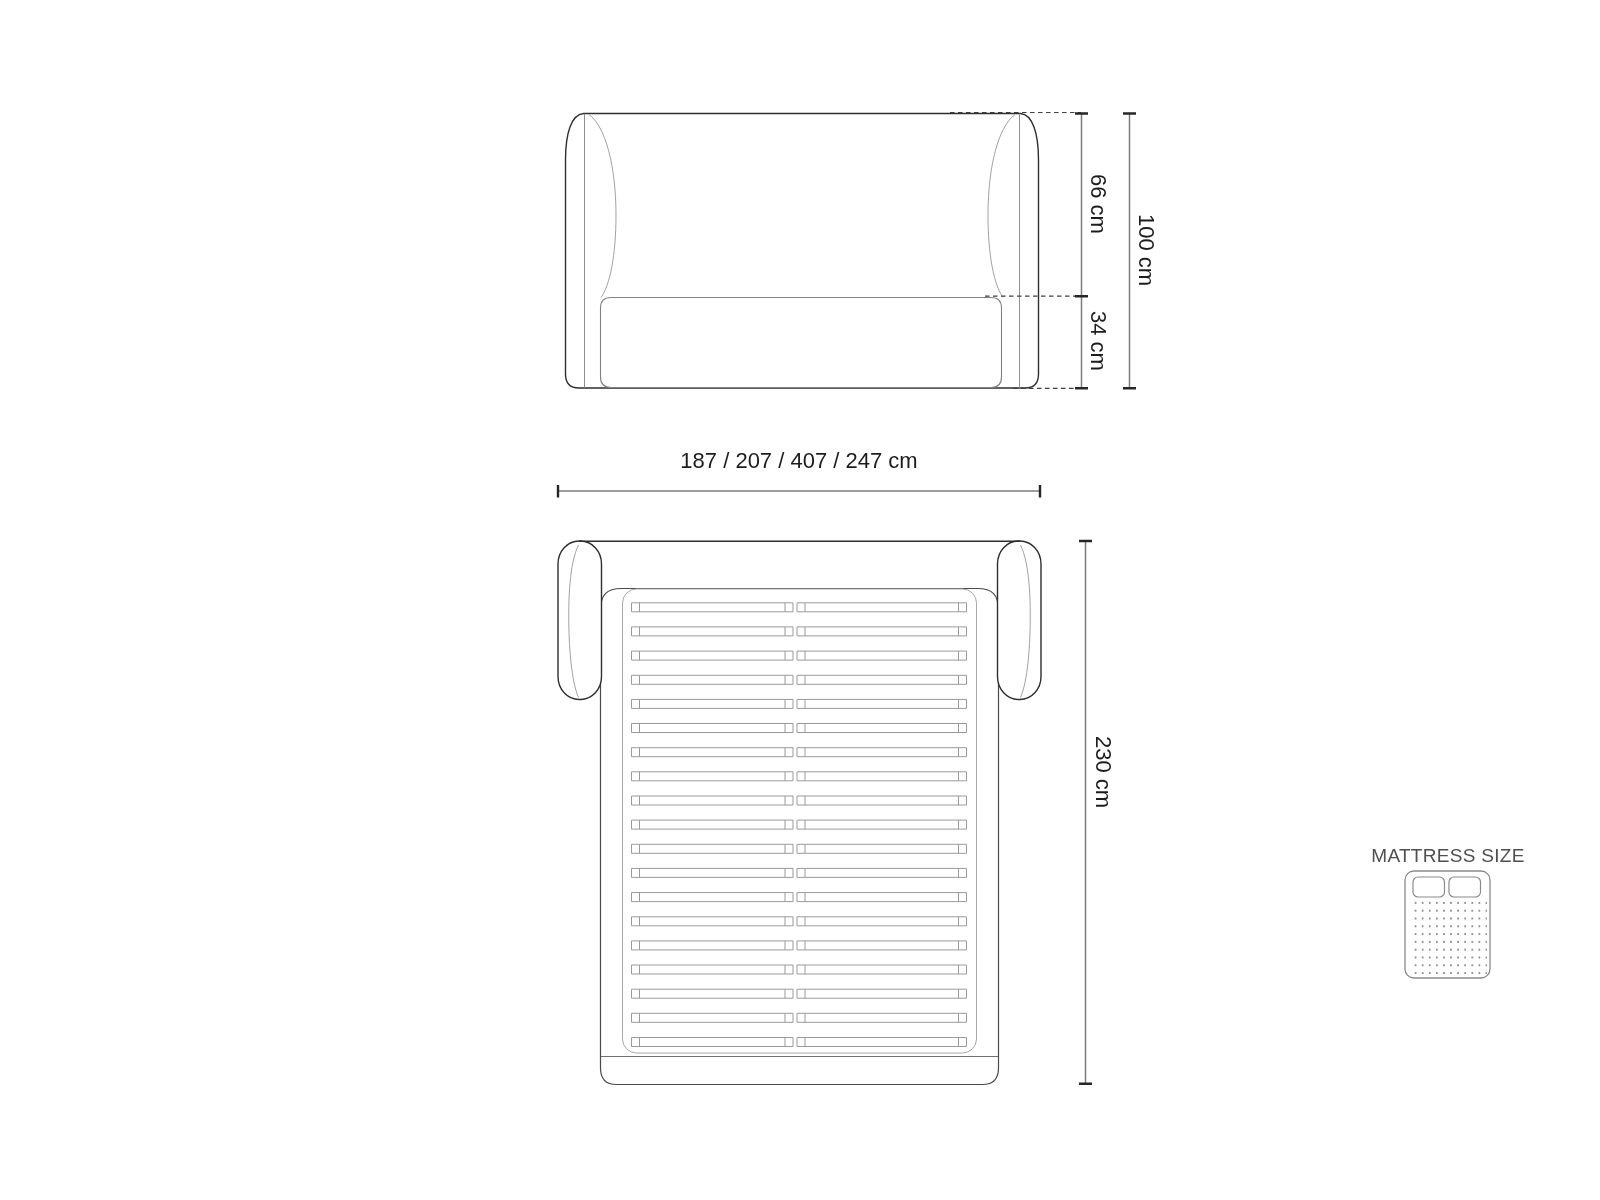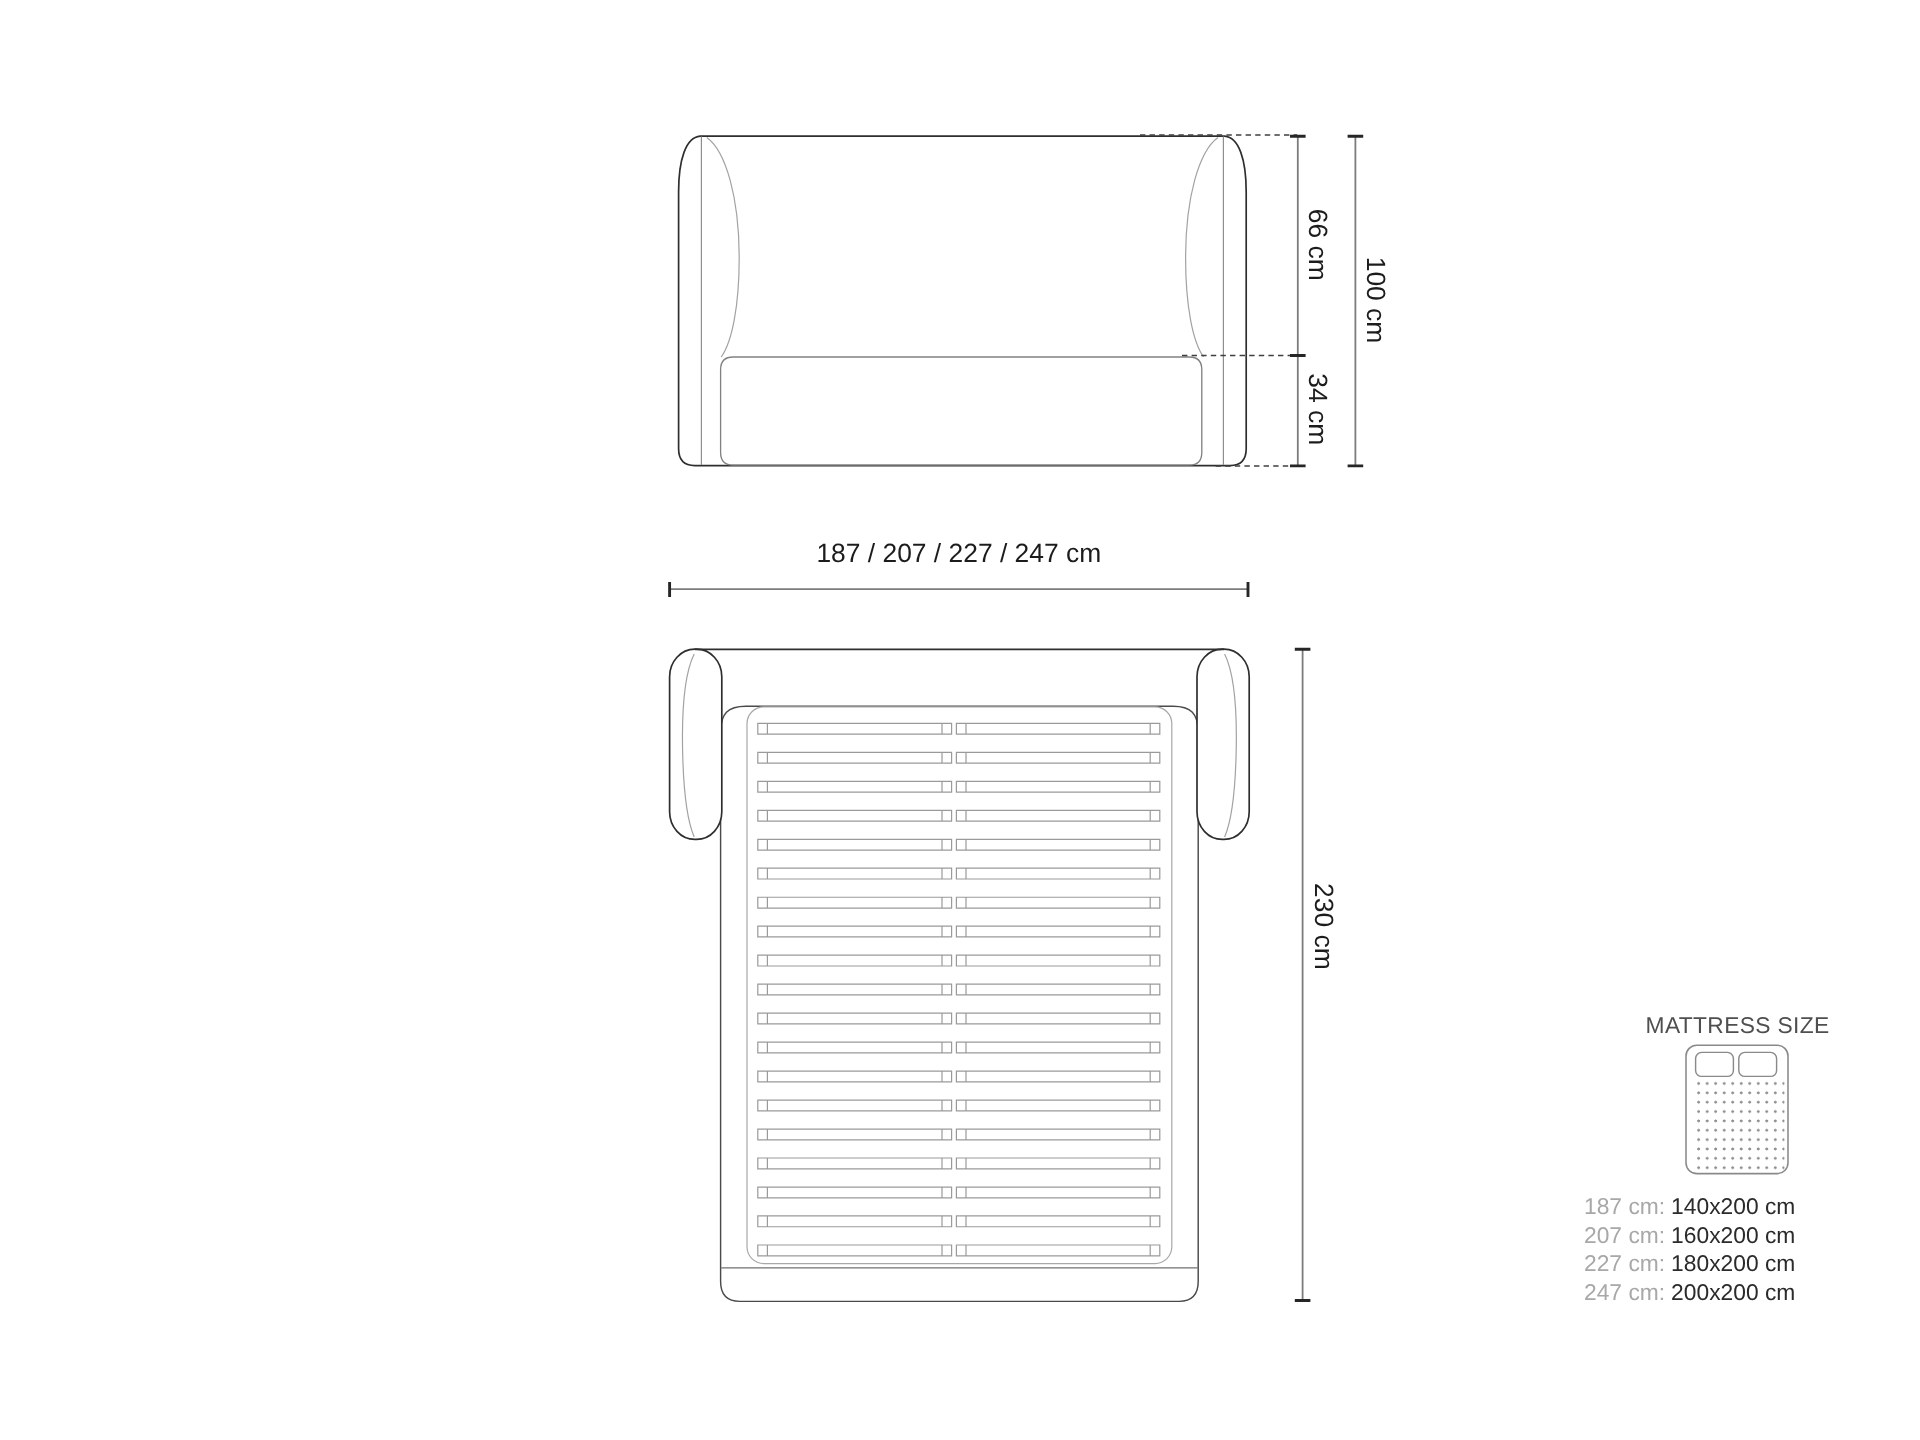--- a/index.html
+++ b/index.html
@@ -101,40 +101,26 @@
       <path d="M 1020.5 545 C 1029.5 563 1031 600 1030 632 C 1029 664 1025.5 686 1020.5 697.5" fill="none" stroke="#a2a2a2" stroke-width="1"></path>
 
       <line x1="1085.5" y1="540.5" x2="1085.5" y2="1084" stroke="#7c7c7c" stroke-width="1.5"></line>
       <path d="M1079 541 H1092 M1079 1083.7 H1092" stroke="#262626" stroke-width="2.4" fill="none"></path>
     </g>
   </svg>
 
   <div class="dim-label rot" style="left:1053px;top:191px;width:90px;">66 cm</div>
   <div class="dim-label rot" style="left:1053px;top:328px;width:90px;">34 cm</div>
   <div class="dim-label rot" style="left:1101px;top:237px;width:90px;">100 cm</div>
-  <div class="dim-label" style="left:679px;top:448px;width:240px;">187 / 207 / 227 / 247 cm</div>
+  <div class="dim-label" style="left:679px;top:448px;width:240px;">187 / 207 / 407 / 247 cm</div>
   <div class="dim-label rot" style="left:1058px;top:759px;width:90px;">230 cm</div>
 
   <div class="legend-title">MATTRESS SIZE</div>
 
   <svg class="drawing" style="left:1403px;top:869px;" width="90" height="112" viewBox="0 0 90 112">
     <rect x="2" y="2" width="85" height="107" rx="9" fill="#ffffff" stroke="#8a8a8a" stroke-width="1.3"></rect>
     <rect x="10" y="8" width="31.5" height="20" rx="5" fill="none" stroke="#8a8a8a" stroke-width="1.2"></rect>
     <rect x="46" y="8" width="31.5" height="20" rx="5" fill="none" stroke="#8a8a8a" stroke-width="1.2"></rect>
   </svg>
   <div class="mattress-dots"></div>
 
-  <div class="legend-rows">
-    <div class="legend-row">
-      <span class="lr-label">187 cm:</span><span class="lr-value">140x200 cm</span>
-    </div>
-    <div class="legend-row">
-      <span class="lr-label">207 cm:</span><span class="lr-value">160x200 cm</span>
-    </div>
-    <div class="legend-row">
-      <span class="lr-label">227 cm:</span><span class="lr-value">180x200 cm</span>
-    </div>
-    <div class="legend-row">
-      <span class="lr-label">247 cm:</span><span class="lr-value">200x200 cm</span>
-    </div>
-  </div>
 
 </div>
 
 </body></html>

